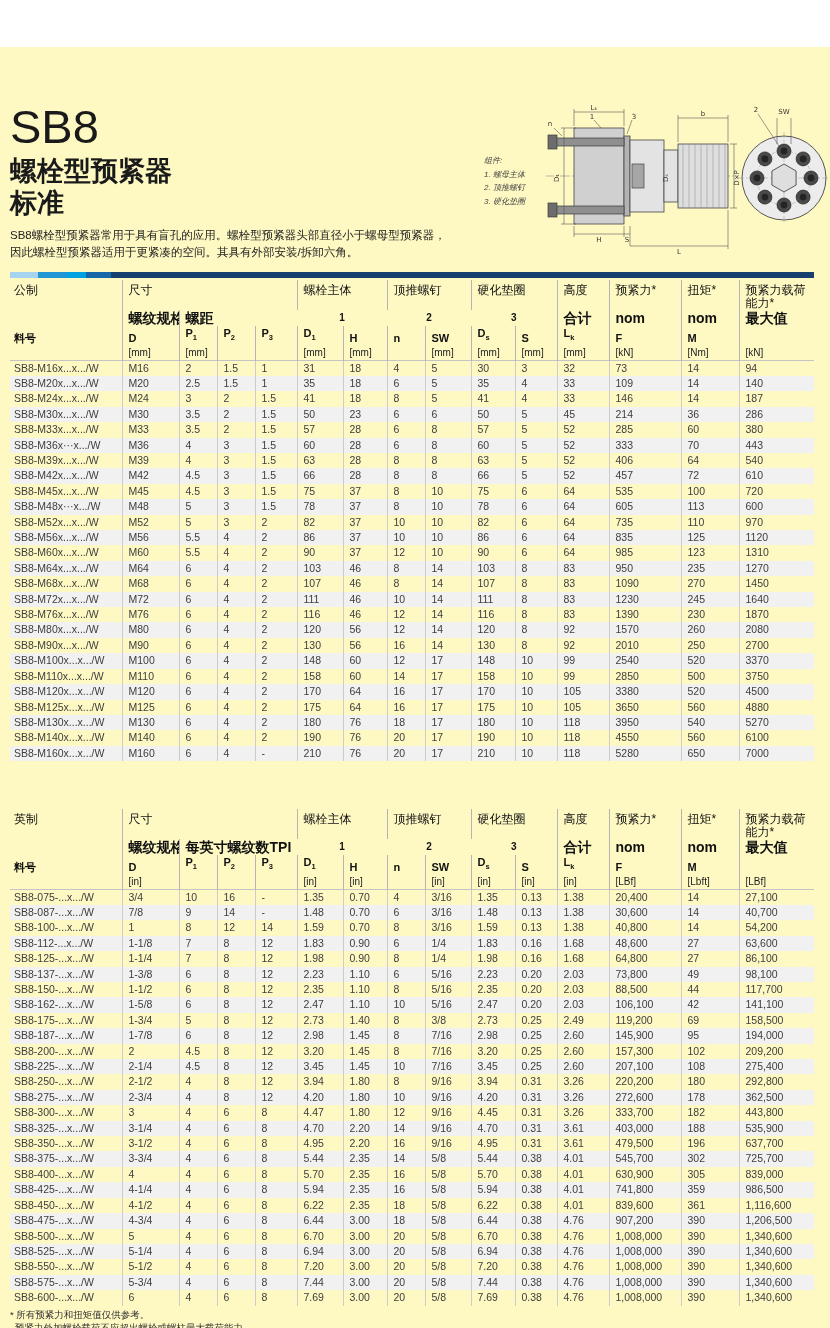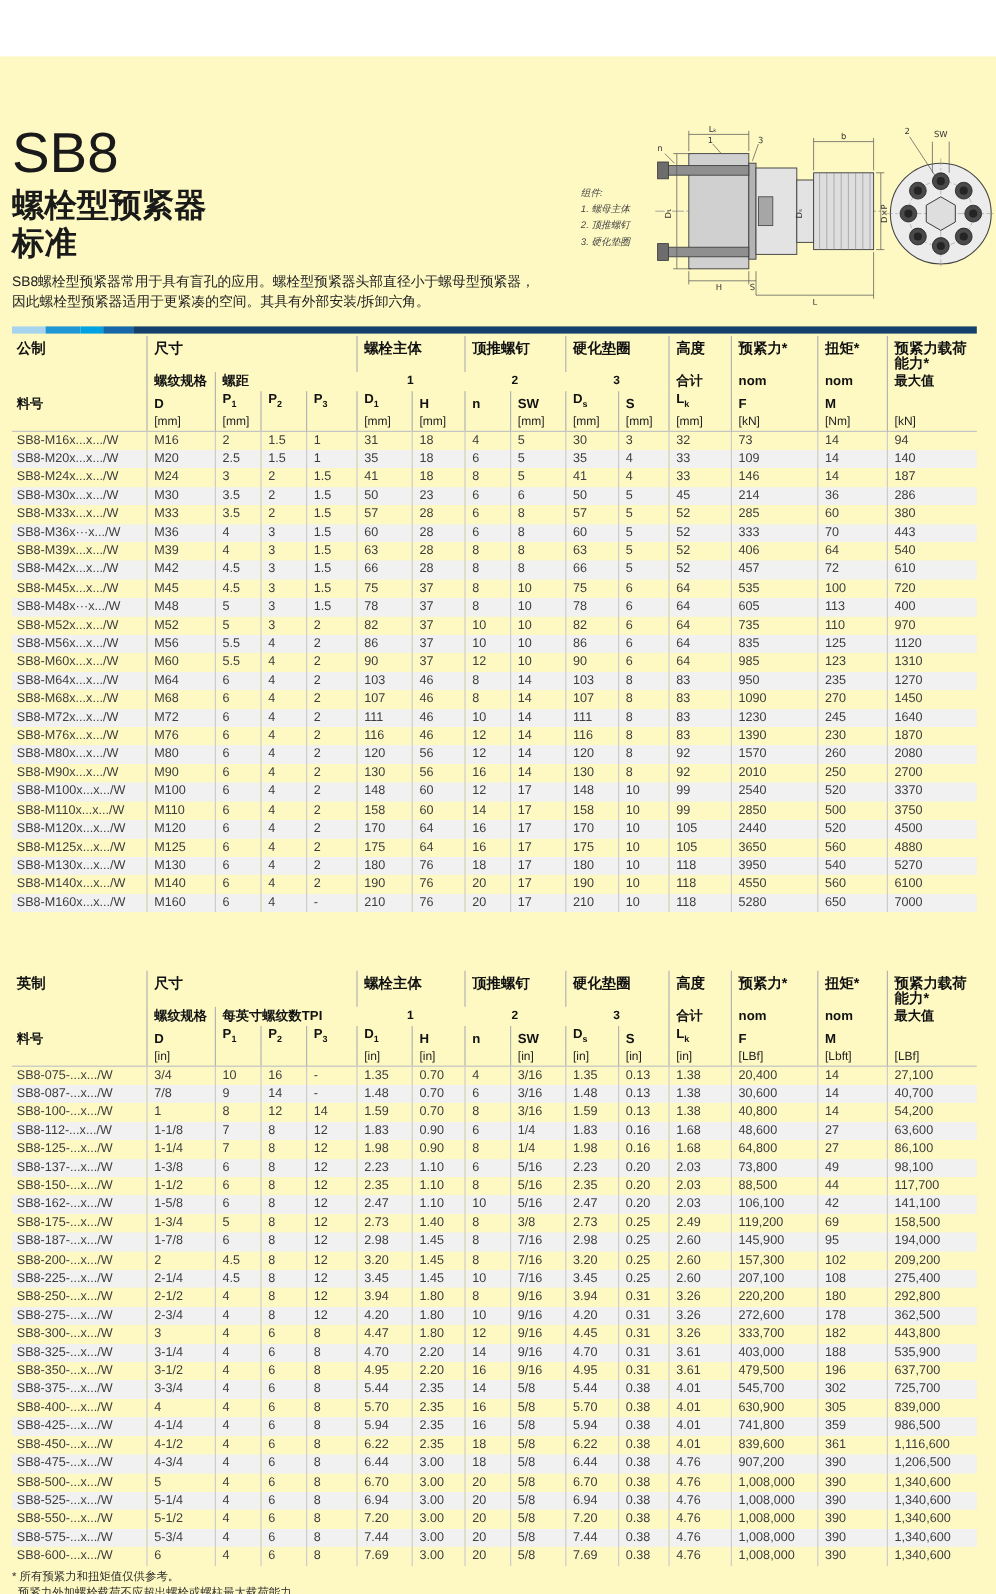--- a/index.html
+++ b/index.html
@@ -20,22 +20,22 @@
   #metric-host{top:225px;}
   #imperial-host{top:762px;}
   .bar{display:flex;height:6px;width:804px;margin-bottom:2px;}
   .bar div{height:6px;}
   table{border-collapse:collapse;table-layout:fixed;width:804px;}
   th,td{font-weight:normal;text-align:left;padding:0 0 0 6px;overflow:hidden;white-space:nowrap;}
   th:first-child,td:first-child{padding-left:4px;}
   thead th{border-left:1px solid #b4b4b4;vertical-align:bottom;color:#111;}
   thead th:first-child{border-left:none;}
   thead{border-bottom:1px solid #c4c4c4;}
-  th.g{font-size:12px;font-weight:bold;vertical-align:top;padding-top:4px;height:26px;white-space:normal;line-height:1.1;}
-  th.r{font-size:11px;font-weight:bold;height:16px;line-height:16px;}
+  th.g{font-size:12px;font-weight:normal;vertical-align:top;padding-top:4px;height:26px;white-space:normal;line-height:1.1;}
+  th.r{font-size:14px;font-weight:bold;height:16px;line-height:16px;}
   th.r.num{text-align:center;padding-left:0;font-size:10px;border-left:none;}
   th.n{font-size:11px;font-weight:bold;height:15px;line-height:15px;}
   th.n sub,th.r sub{font-size:7.5px;}
   th.u{font-size:10px;font-weight:normal;color:#222;vertical-align:top;height:14px;line-height:13px;}
   tbody td{font-size:10.5px;color:#3d3d3d;height:15.4px;line-height:15.4px;border-left:1px solid #cccccc;}
   tbody td:first-child{border-left:none;}
   tbody tr:nth-child(even){background:#f1f1f1;}
   
   .footnotes{position:absolute;left:10px;top:1262px;width:790px;font-size:9.5px;line-height:1.35;color:#2d2d2d;}
   .footnotes .ind{padding-left:5px;}
@@ -400,21 +400,21 @@
             <td>1.5</td>
             <td>78</td>
             <td>37</td>
             <td>8</td>
             <td>10</td>
             <td>78</td>
             <td>6</td>
             <td>64</td>
             <td>605</td>
             <td>113</td>
-            <td>400</td>
+            <td>600</td>
           </tr>
           <tr>
             <td>SB8-M52x...x.../W</td>
             <td>M52</td>
             <td>5</td>
             <td>3</td>
             <td>2</td>
             <td>82</td>
             <td>37</td>
             <td>10</td>
@@ -602,21 +602,21 @@
             <td>6</td>
             <td>4</td>
             <td>2</td>
             <td>170</td>
             <td>64</td>
             <td>16</td>
             <td>17</td>
             <td>170</td>
             <td>10</td>
             <td>105</td>
-            <td>2440</td>
+            <td>3380</td>
             <td>520</td>
             <td>4500</td>
           </tr>
           <tr>
             <td>SB8-M125x...x.../W</td>
             <td>M125</td>
             <td>6</td>
             <td>4</td>
             <td>2</td>
             <td>175</td>

